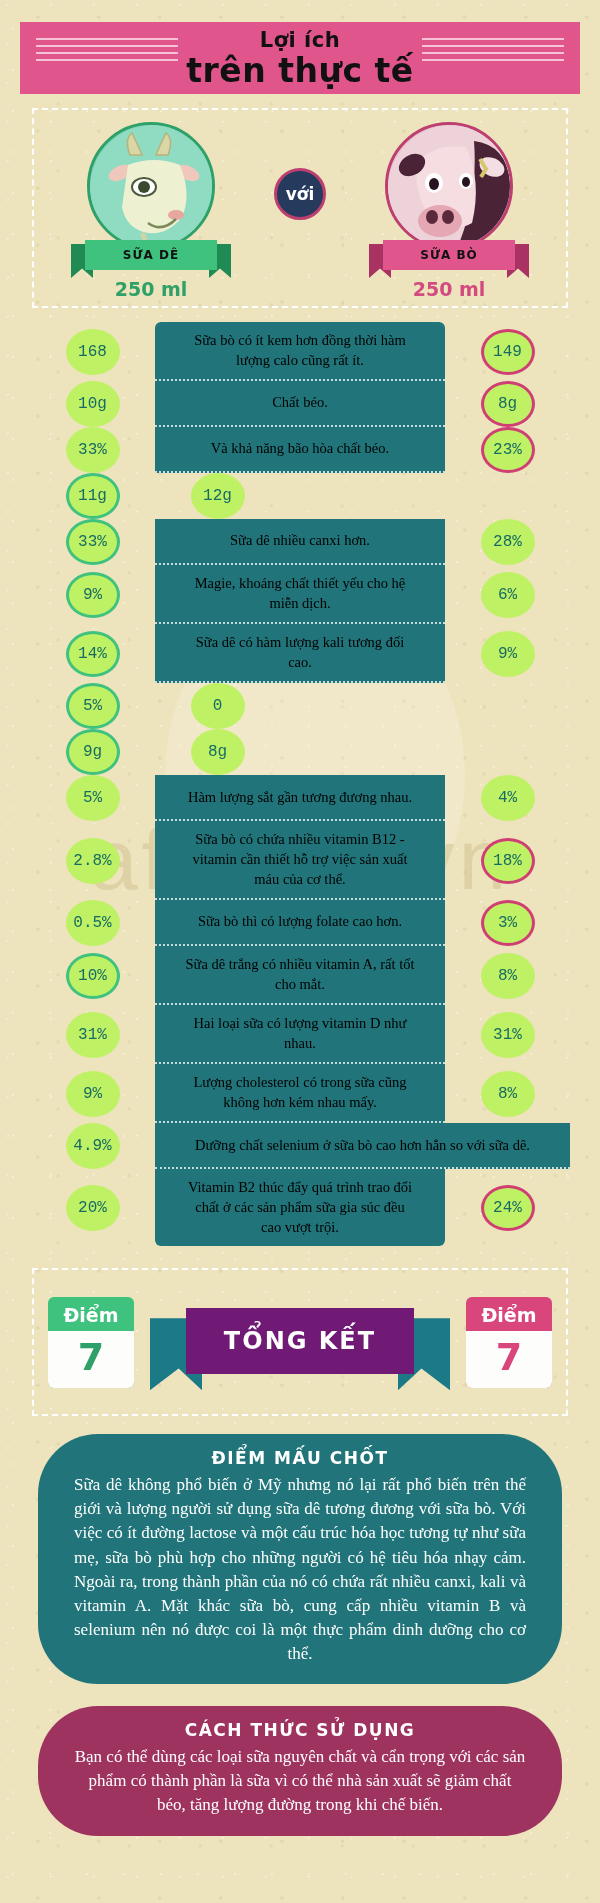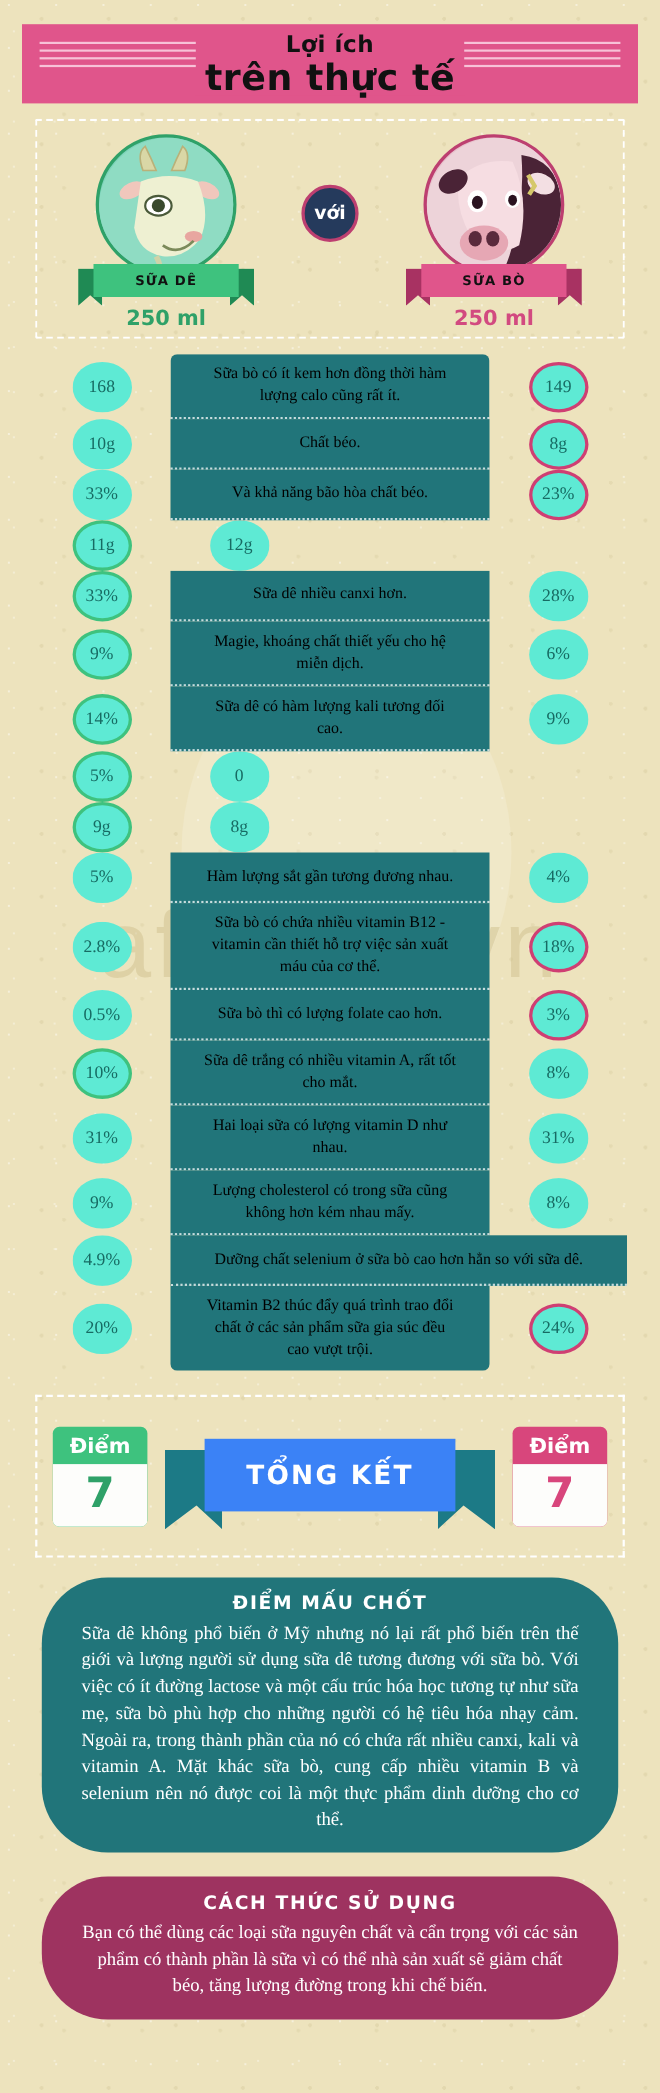--- a/index.html
+++ b/index.html
@@ -201,23 +201,23 @@
   .cell-num {
     width: 125px;
     display: flex;
     align-items: center;
     justify-content: center;
     flex: none;
   }
   .pill {
     width: 54px; height: 46px;
     border-radius: 50%;
-    background: #5eead4;
+    background: #bef264;
     display: flex; align-items: center; justify-content: center;
-    font-family: Liberation Serif, serif;
+    font-family: Liberation Mono, monospace;
     font-size: 16px;
     color: #176b63;
     border: 3px solid transparent;
   }
   .pill.hl-green { border-color: #3ec27e; }
   .pill.hl-pink  { border-color: #cf3f73; }
 
   .cell-text {
     flex: 1;
     background: #21757a;
@@ -280,21 +280,21 @@
 
   .tongket {
     position: relative;
     width: 300px;
     height: 96px;
   }
   .tongket .band {
     position: absolute;
     left: 36px; right: 36px; top: 14px;
     height: 66px;
-    background: #3b82f6;
+    background: #701a75;
     display: flex; align-items: center; justify-content: center;
     font-family: "DejaVu Sans", sans-serif;
     font-weight: bold;
     font-size: 24px;
     letter-spacing: 2px;
     color: #ffffff;
     z-index: 2;
   }
   .tongket .tail {
     position: absolute;

